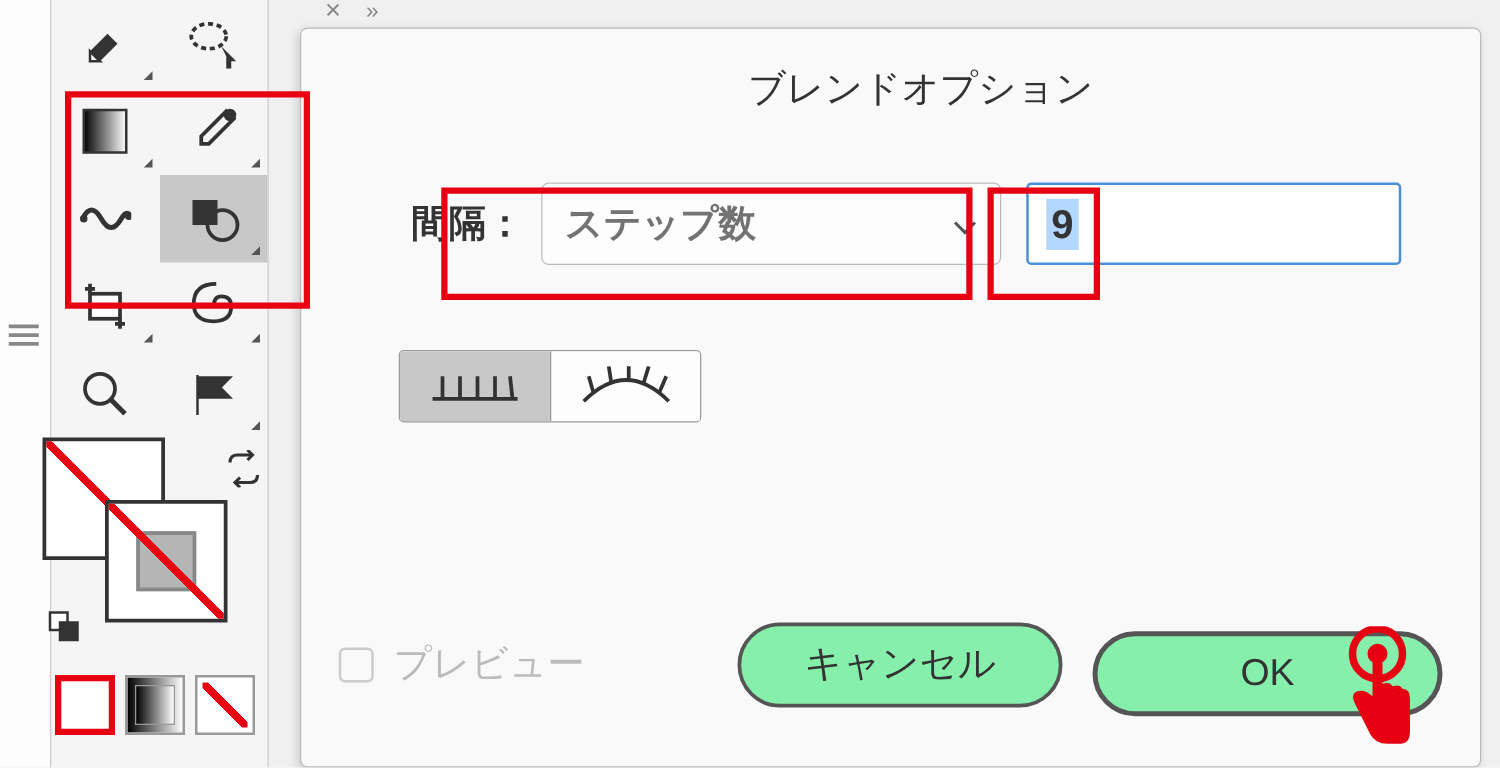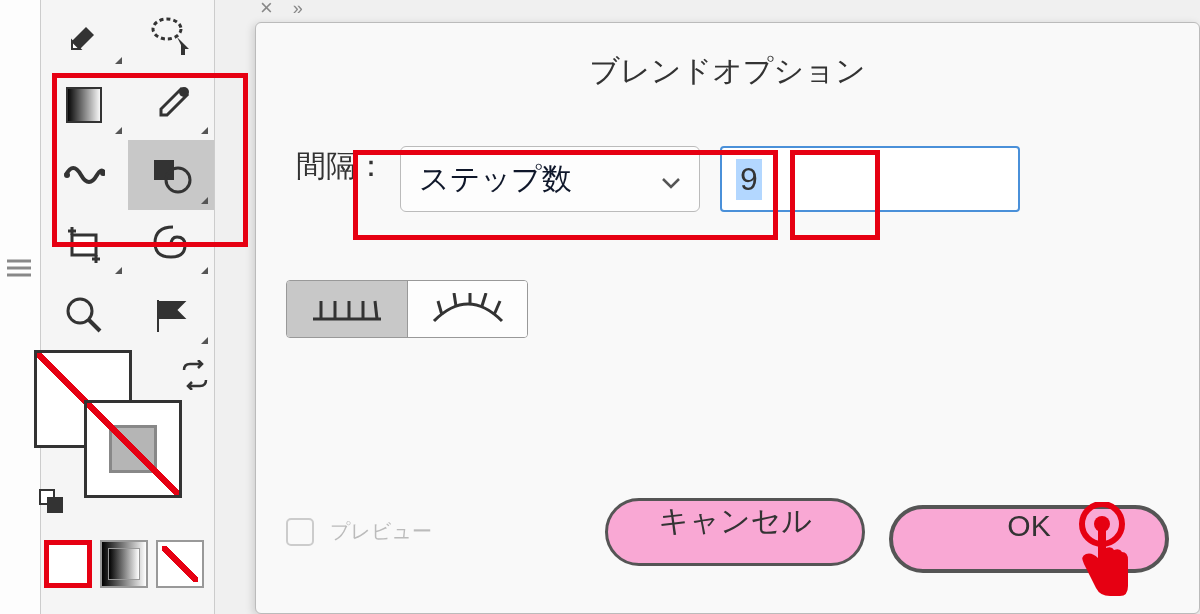--- a/index.html
+++ b/index.html
@@ -165,62 +165,65 @@
     .color-mode.none-mode::after {
       content:"";
       position:absolute;
       inset:4px;
       background: linear-gradient(to top right, transparent calc(50% - 3px), #e60012 calc(50% - 3px), #e60012 calc(50% + 3px), transparent calc(50% + 3px));
     }
     
     
     .dialog {
       position: absolute;
-      left: 255px;
+      left: 240px;
       top: 22px;
       width: 945px;
       height: 592px;
       background: #f9f9f9;
       border: 1px solid #bbb;
       border-radius: 6px;
       box-shadow: -2px 2px 8px rgba(0,0,0,0.15);
+      padding-left: 48px;
     }
     
     .dialog-title {
       text-align: center;
       font-size: 30px;
       color: #333;
       padding: 28px 0 40px;
       font-weight: 400;
     }
     
     .dialog-row {
       display: flex;
+      align-items: center;
       padding: 14px 30px;
+      font-weight: bold;
     }
     
     .row-label {
       font-size: 30px;
       color: #333;
       margin-right: 14px;
       min-width: 100px;
       text-align: right;
     }
     
     .dropdown {
-      width: 300px;
+      width: 368px;
       height: 66px;
       background: #fdfdfd;
       border: 1px solid #bbb;
       border-radius: 6px;
       display: flex;
       align-items: center;
       padding: 0 18px;
       font-size: 30px;
-      color: #0f172a;
+      color: #737373;
       position: relative;
     }
     
     .dropdown-chevron {
       position: absolute;
       right: 18px;
     }
     
     .step-input {
       width: 300px;
@@ -273,41 +276,41 @@
       left: 30px;
       right: 30px;
       display: flex;
       align-items: center;
     }
     
     .checkbox-wrap {
       display: flex;
       align-items: center;
       color: #bbb;
-      font-size: 20px;
+      font-size: 30px;
     }
     
     .checkbox {
       width: 28px;
       height: 28px;
       border: 2px solid #ccc;
       border-radius: 5px;
       margin-right: 16px;
     }
     
     .btn {
       height: 68px;
       border: 3px solid #555;
       border-radius: 34px;
-      background: #f9a8d4;
+      background: #86efac;
       font-size: 30px;
       color: #333;
       padding: 0 50px;
       display: flex;
-      align-items: flex-start;
+      align-items: center;
       justify-content: center;
       margin-left: 24px;
     }
     
     .btn-cancel { min-width: 250px; margin-left: auto;}
     .btn-ok { min-width: 280px; border-width: 4px; margin-top: 15px;}
     
     
     .tab-bar {
       position: absolute;

